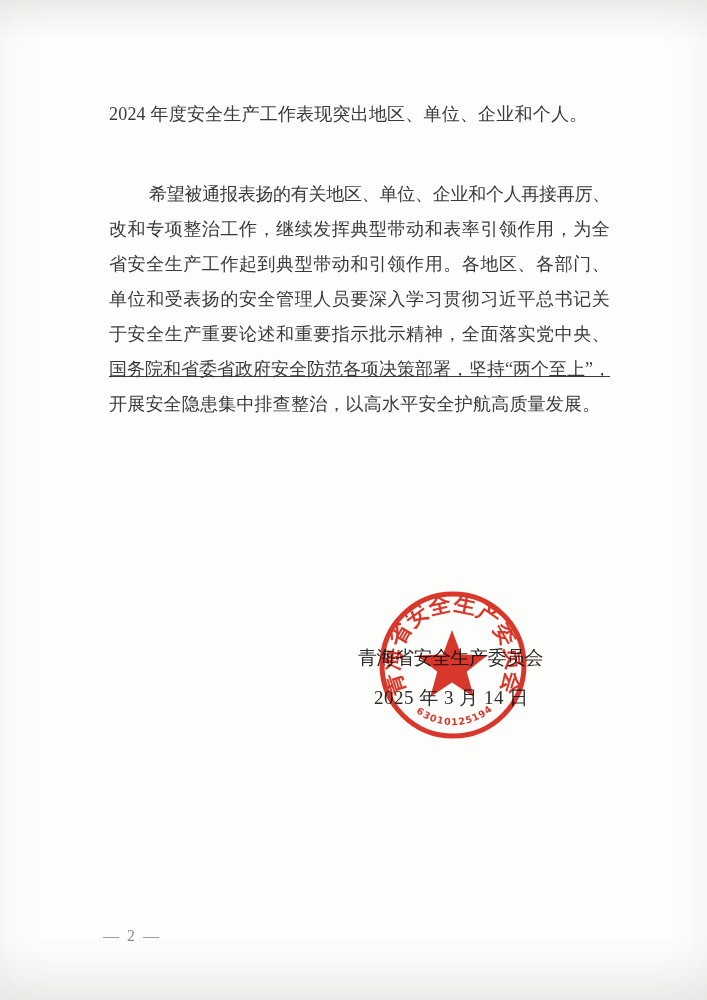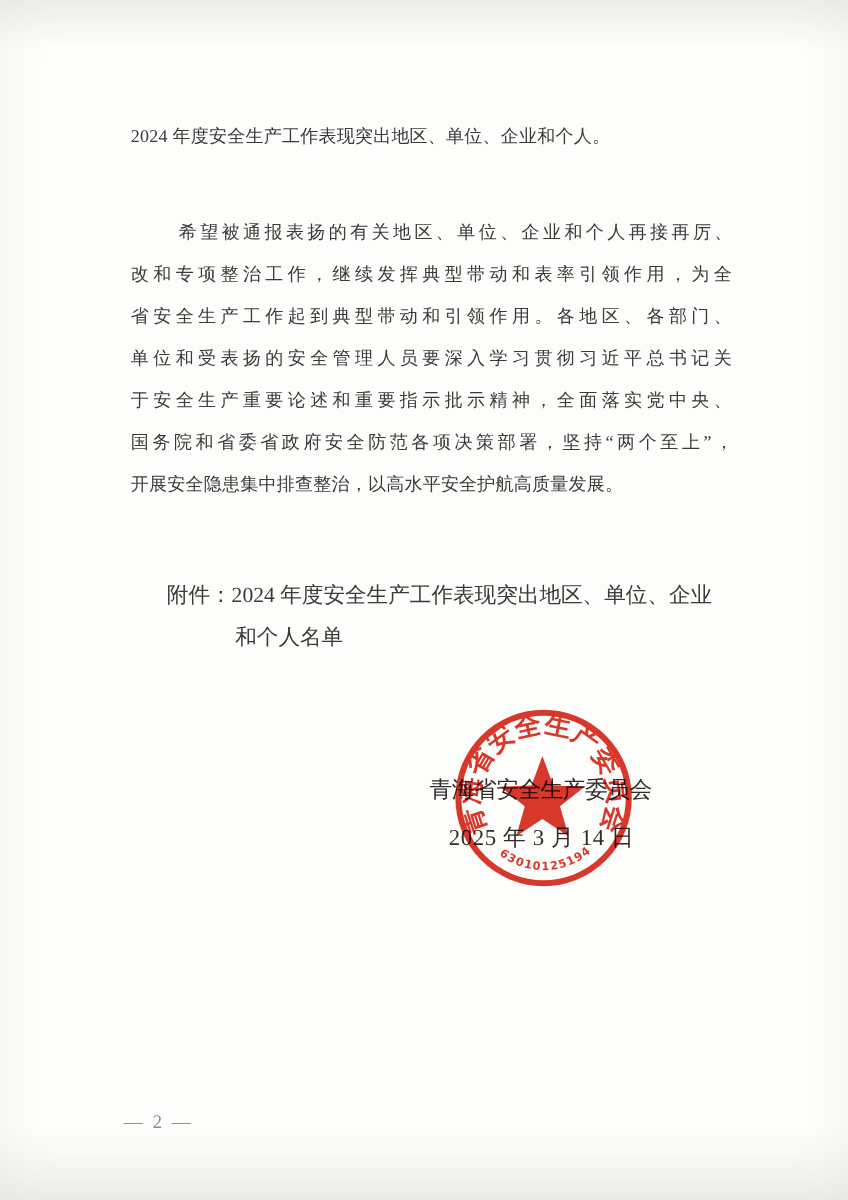--- a/index.html
+++ b/index.html
@@ -15,34 +15,34 @@
     box-shadow: inset 0 0 45px rgba(90,85,75,0.07);
     overflow: hidden;
     color: #343432;
   }
 
   .body-text {
     position: absolute;
     left: 109px;
     top: 97px;
     width: 501px;
-    font-size: 15px;
+    font-size: 18px;
     line-height: 35px;
     color: #3a3a38;
   }
   .line {
     height: 35px;
     white-space: nowrap;
     text-align: justify;
     text-align-last: justify;
     letter-spacing: 0.2px;
   }
   .line.para-end { text-align-last: left; }
   .line.indent { text-indent: 40px; letter-spacing: -0.3px; margin-top: 45px; }
-  .line.tight { letter-spacing: -0.9px; }
+  .line.tight { letter-spacing: -0.9px; text-decoration: underline; }
 
   .attachment {
     position: absolute;
     left: 109px;
     top: 479px;
     width: 520px;
     font-size: 18px;
     line-height: 35px;
     color: #3a3a38;
   }
@@ -97,24 +97,20 @@
     <div class="line para-end">2024 年度安全生产工作表现突出地区、单位、企业和个人。</div>
     <div class="line indent">希望被通报表扬的有关地区、单位、企业和个人再接再厉、</div>
     <div class="line">改和专项整治工作，继续发挥典型带动和表率引领作用，为全</div>
     <div class="line">省安全生产工作起到典型带动和引领作用。各地区、各部门、</div>
     <div class="line">单位和受表扬的安全管理人员要深入学习贯彻习近平总书记关</div>
     <div class="line">于安全生产重要论述和重要指示批示精神，全面落实党中央、</div>
     <div class="line tight">国务院和省委省政府安全防范各项决策部署，坚持“两个至上”，</div>
     <div class="line para-end">开展安全隐患集中排查整治，以高水平安全护航高质量发展。</div>
   </div>
 
-  <div class="attachment">
-    <div class="att-line1">附件：2024 年度安全生产工作表现突出地区、单位、企业</div>
-    <div class="att-line2">和个人名单</div>
-  </div>
 
   <div class="sig-org">青海省安全生产委员会</div>
   <div class="sig-date">2025 年 3 月 14 日</div>
 
   <svg class="seal" viewBox="0 0 152 160" xmlns="http://www.w3.org/2000/svg">
     <defs>
       <path id="ringTextPath" d="M 29.2 106 A 54 54 0 1 1 122.8 106" fill="none"></path>
       <path id="serialPath" d="M 37.4 125 A 60 60 0 0 0 114.6 125" fill="none"></path>
     </defs>
 

